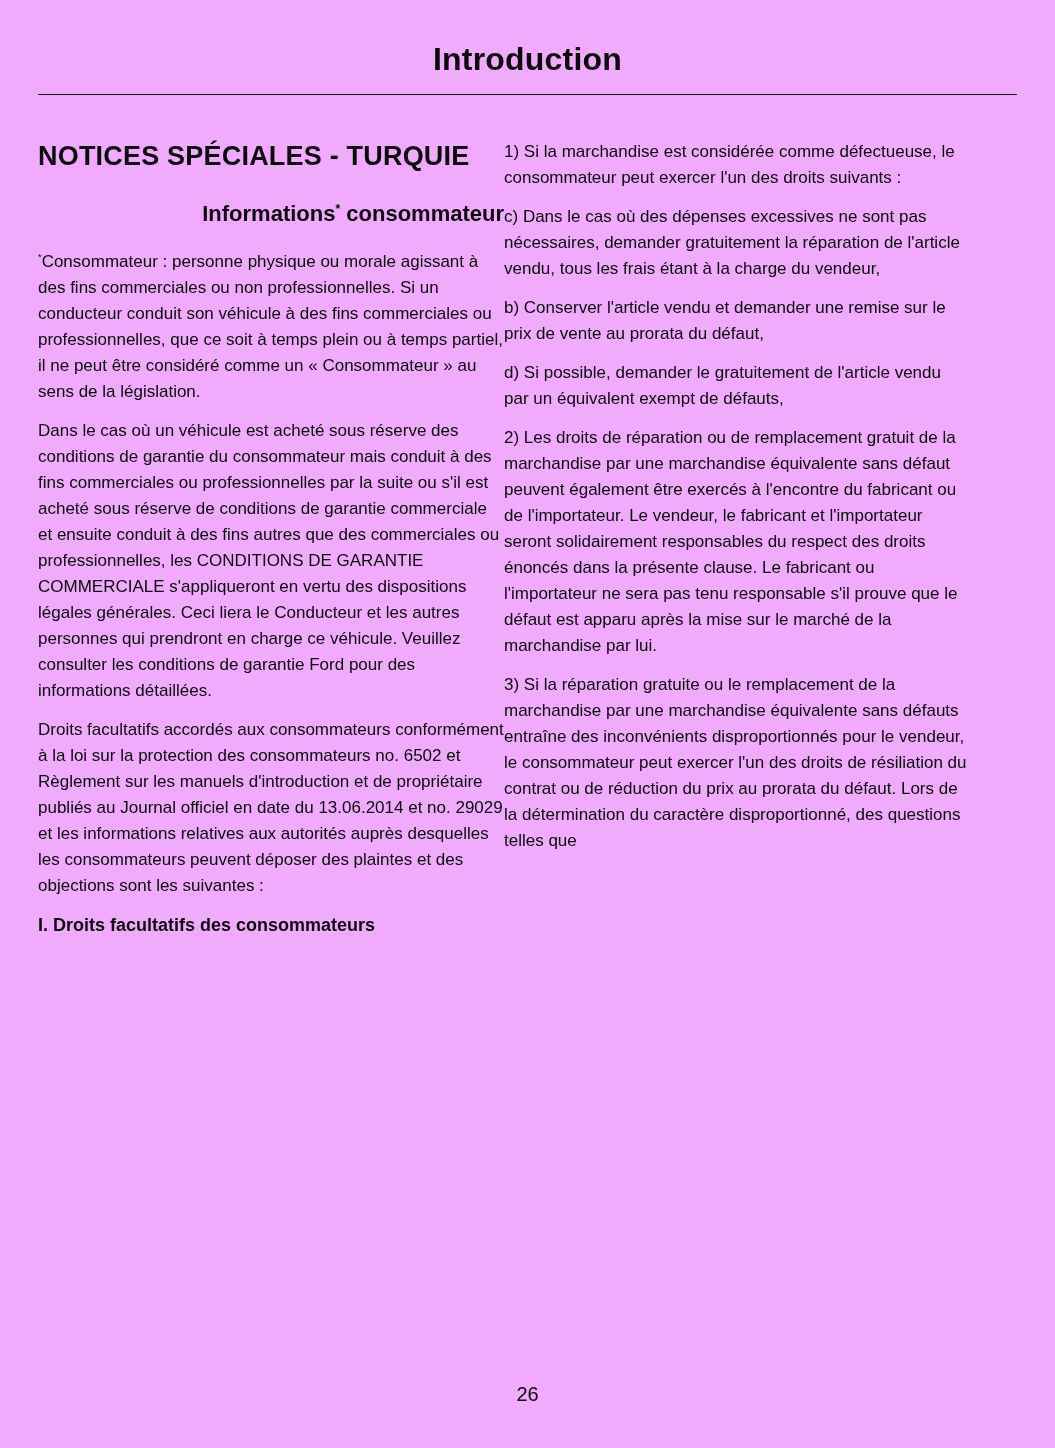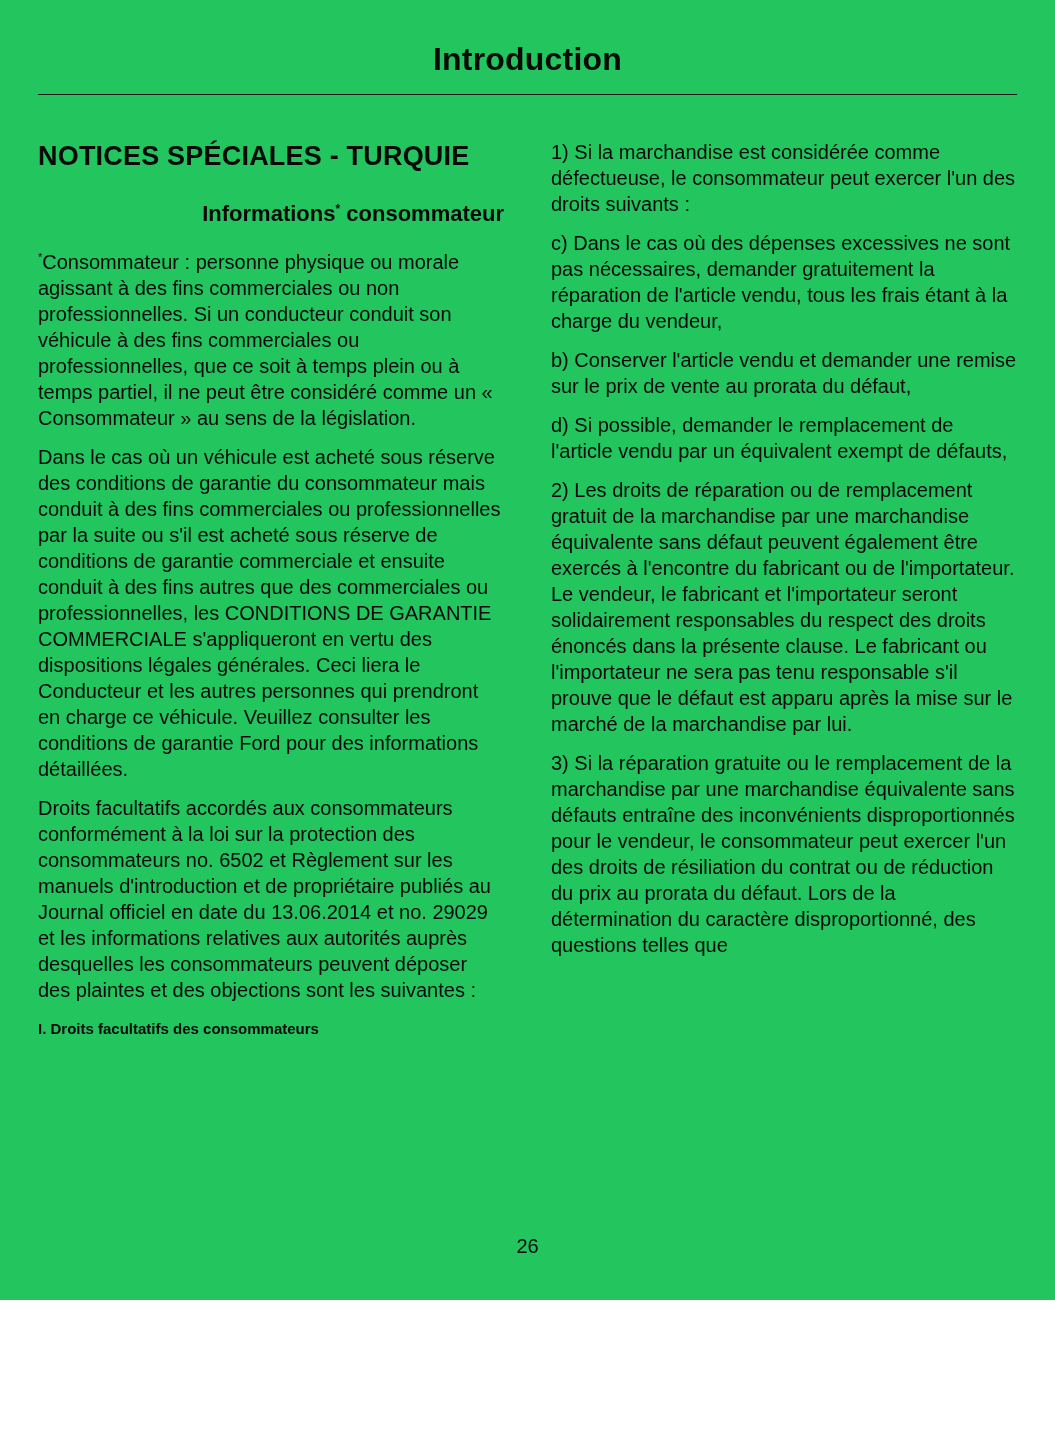--- a/index.html
+++ b/index.html
@@ -4,22 +4,22 @@
 <style>
   html, body {
     margin: 0;
     padding: 0;
     background: #ffffff;
   }
   .page {
     position: relative;
     box-sizing: border-box;
     width: 1055px;
-    height: 1300px;
-    background: #22c55e;
+    height: 1448px;
+    background: #f0abfc;
     color: #0a0a0a;
     font-family: "Liberation Sans", sans-serif;
     padding: 34px 38px 0 38px;
     overflow: hidden;
   }
   .header {
     text-align: center;
     padding: 6px 0 16px 0;
   }
   .header h1 {
@@ -29,21 +29,20 @@
     font-weight: bold;
     letter-spacing: 0.2px;
   }
   .rule {
     border: 0;
     border-top: 1.6px solid #1a1a1a;
     margin: 0 0 44px 0;
   }
   .columns {
     display: flex;
-    gap: 47px;
   }
   .col {
     width: 466px;
     flex: 0 0 466px;
   }
   .section-title {
     margin: 0 0 26px 0;
     font-size: 27px;
     line-height: 35px;
     font-weight: bold;
@@ -51,27 +50,27 @@
   }
   .sub-title {
     margin: 0 0 22px 0;
     font-size: 22px;
     line-height: 27px;
     font-weight: bold;
     text-align: right;
   }
   .col p {
     margin: 0 0 13px 0;
-    font-size: 20px;
+    font-size: 17px;
     line-height: 26px;
     text-align: left;
   }
   .list-heading {
     margin: 6px 0 0 0;
-    font-size: 15px;
+    font-size: 18px;
     line-height: 26px;
     font-weight: bold;
   }
   sup {
     font-size: 0.55em;
     vertical-align: super;
     line-height: 0;
   }
   .footer {
     position: absolute;
@@ -106,21 +105,21 @@
 
       <p>Droits facultatifs accordés aux consommateurs conformément à la loi sur la protection des consommateurs no. 6502 et Règlement sur les manuels d'introduction et de propriétaire publiés au Journal officiel en date du 13.06.2014 et no. 29029 et les informations relatives aux autorités auprès desquelles les consommateurs peuvent déposer des plaintes et des objections sont les suivantes :</p>
 
       <h4 class="list-heading">I. Droits facultatifs des consommateurs</h4>
     </section>
 
     <section class="col">
       <p>1) Si la marchandise est considérée comme défectueuse, le consommateur peut exercer l'un des droits suivants :</p>
       <p>c) Dans le cas où des dépenses excessives ne sont pas nécessaires, demander gratuitement la réparation de l'article vendu, tous les frais étant à la charge du vendeur,</p>
       <p>b) Conserver l'article vendu et demander une remise sur le prix de vente au prorata du défaut,</p>
-      <p>d) Si possible, demander le remplacement de l'article vendu par un équivalent exempt de défauts,</p>
+      <p>d) Si possible, demander le gratuitement de l'article vendu par un équivalent exempt de défauts,</p>
       <p>2) Les droits de réparation ou de remplacement gratuit de la marchandise par une marchandise équivalente sans défaut peuvent également être exercés à l'encontre du fabricant ou de l'importateur. Le vendeur, le fabricant et l'importateur seront solidairement responsables du respect des droits énoncés dans la présente clause. Le fabricant ou l'importateur ne sera pas tenu responsable s'il prouve que le défaut est apparu après la mise sur le marché de la marchandise par lui.</p>
       <p>3) Si la réparation gratuite ou le remplacement de la marchandise par une marchandise équivalente sans défauts entraîne des inconvénients disproportionnés pour le vendeur, le consommateur peut exercer l'un des droits de résiliation du contrat ou de réduction du prix au prorata du défaut. Lors de la détermination du caractère disproportionné, des questions telles que</p>
     </section>
 
   </main>
 
   <footer class="footer">
     <span>26</span>
   </footer>
 

